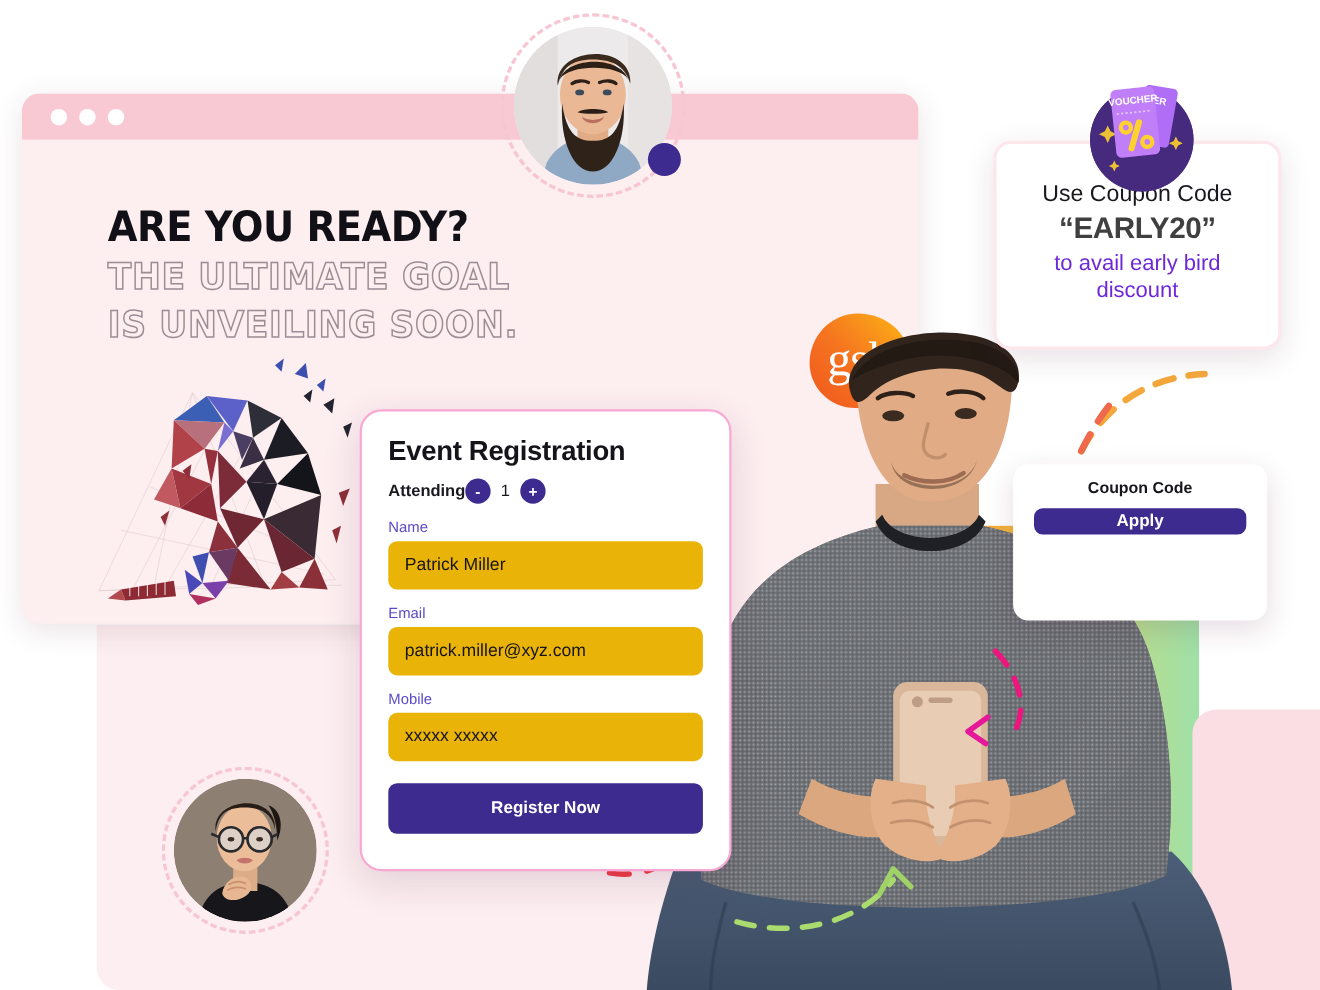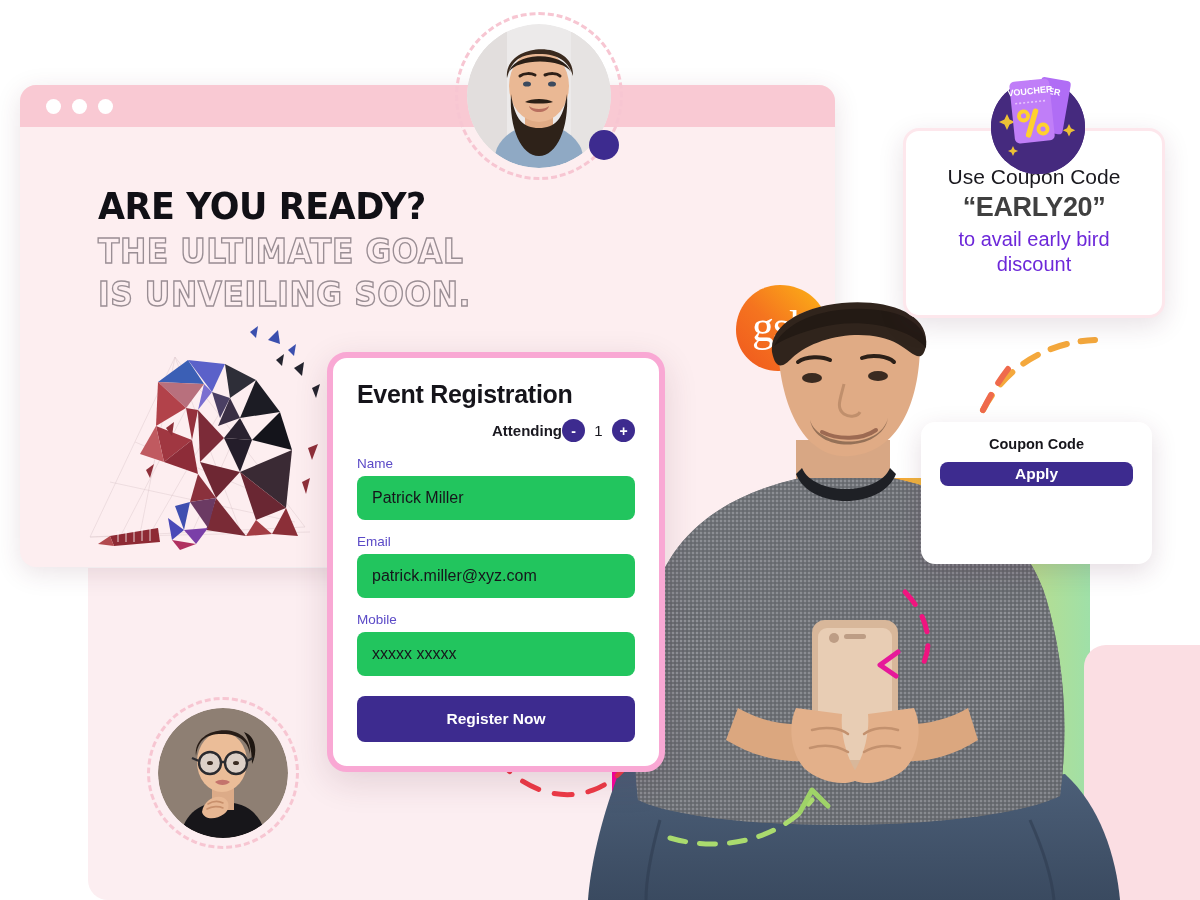--- a/index.html
+++ b/index.html
@@ -86,51 +86,51 @@
     background: #fbdee3; border-radius: 22px 0 0 22px;
   }
   #pink-panel-bottom {
     position: absolute; left: 88px; top: 568px;
     width: 610px; height: 332px;
     background: #fceef1; border-radius: 0 0 20px 20px;
   }
 
   
   #registration-card {
-    position: absolute; left: 327px; top: 352px;
+    position: absolute; left: 327px; top: 372px;
     width: 338px; height: 420px;
     background: #ffffff; border-radius: 20px;
-    border: 6px solid #f9a8d4;
+    border: 2px solid #f9a8d4;
     box-shadow: 0 10px 34px rgba(80,30,60,.14);
     padding: 22px 24px 15px 24px;
   }
   #form-title {
     font-size: 25px; font-weight: 600; color: #15141a;
     letter-spacing: -0.3px;
   }
   #attending-row {
-    display: flex; align-items: center; justify-content: flex-end;
+    display: flex; align-items: center; justify-content: flex-start;
     margin-top: 10px;
   }
   #attending-label { font-size: 15px; font-weight: 700; color: #1a1920; }
   #stepper { display: flex; align-items: center; gap: 9px; }
   .step-btn {
     width: 23px; height: 23px; border-radius: 50%;
     background: #3d2b8f; color: #ffffff;
     display: flex; align-items: center; justify-content: center;
     font-size: 14px; line-height: 1; font-weight: 600;
     border: none; cursor: pointer;
   }
   #stepper-value { font-size: 15px; color: #1a1920; min-width: 9px; text-align: center; }
 
   .field-label {
     font-size: 13.5px; color: #5b4ac7; margin-top: 14px; margin-bottom: 5px;
   }
   .field-input {
-    height: 44px; border-radius: 8px; background: #22c55e;
+    height: 44px; border-radius: 8px; background: #eab308;
     display: flex; align-items: center; padding-left: 15px;
     font-size: 16px; color: #16151b;
     border: none; width: 100%;
     font-family: "Liberation Sans", sans-serif;
   }
   #register-button {
     margin-top: 20px; height: 46px; width: 100%;
     border-radius: 8px; background: #3d2b8f; color: #ffffff;
     font-size: 15.5px; font-weight: 700; border: none; cursor: pointer;
     font-family: "Liberation Sans", sans-serif;

